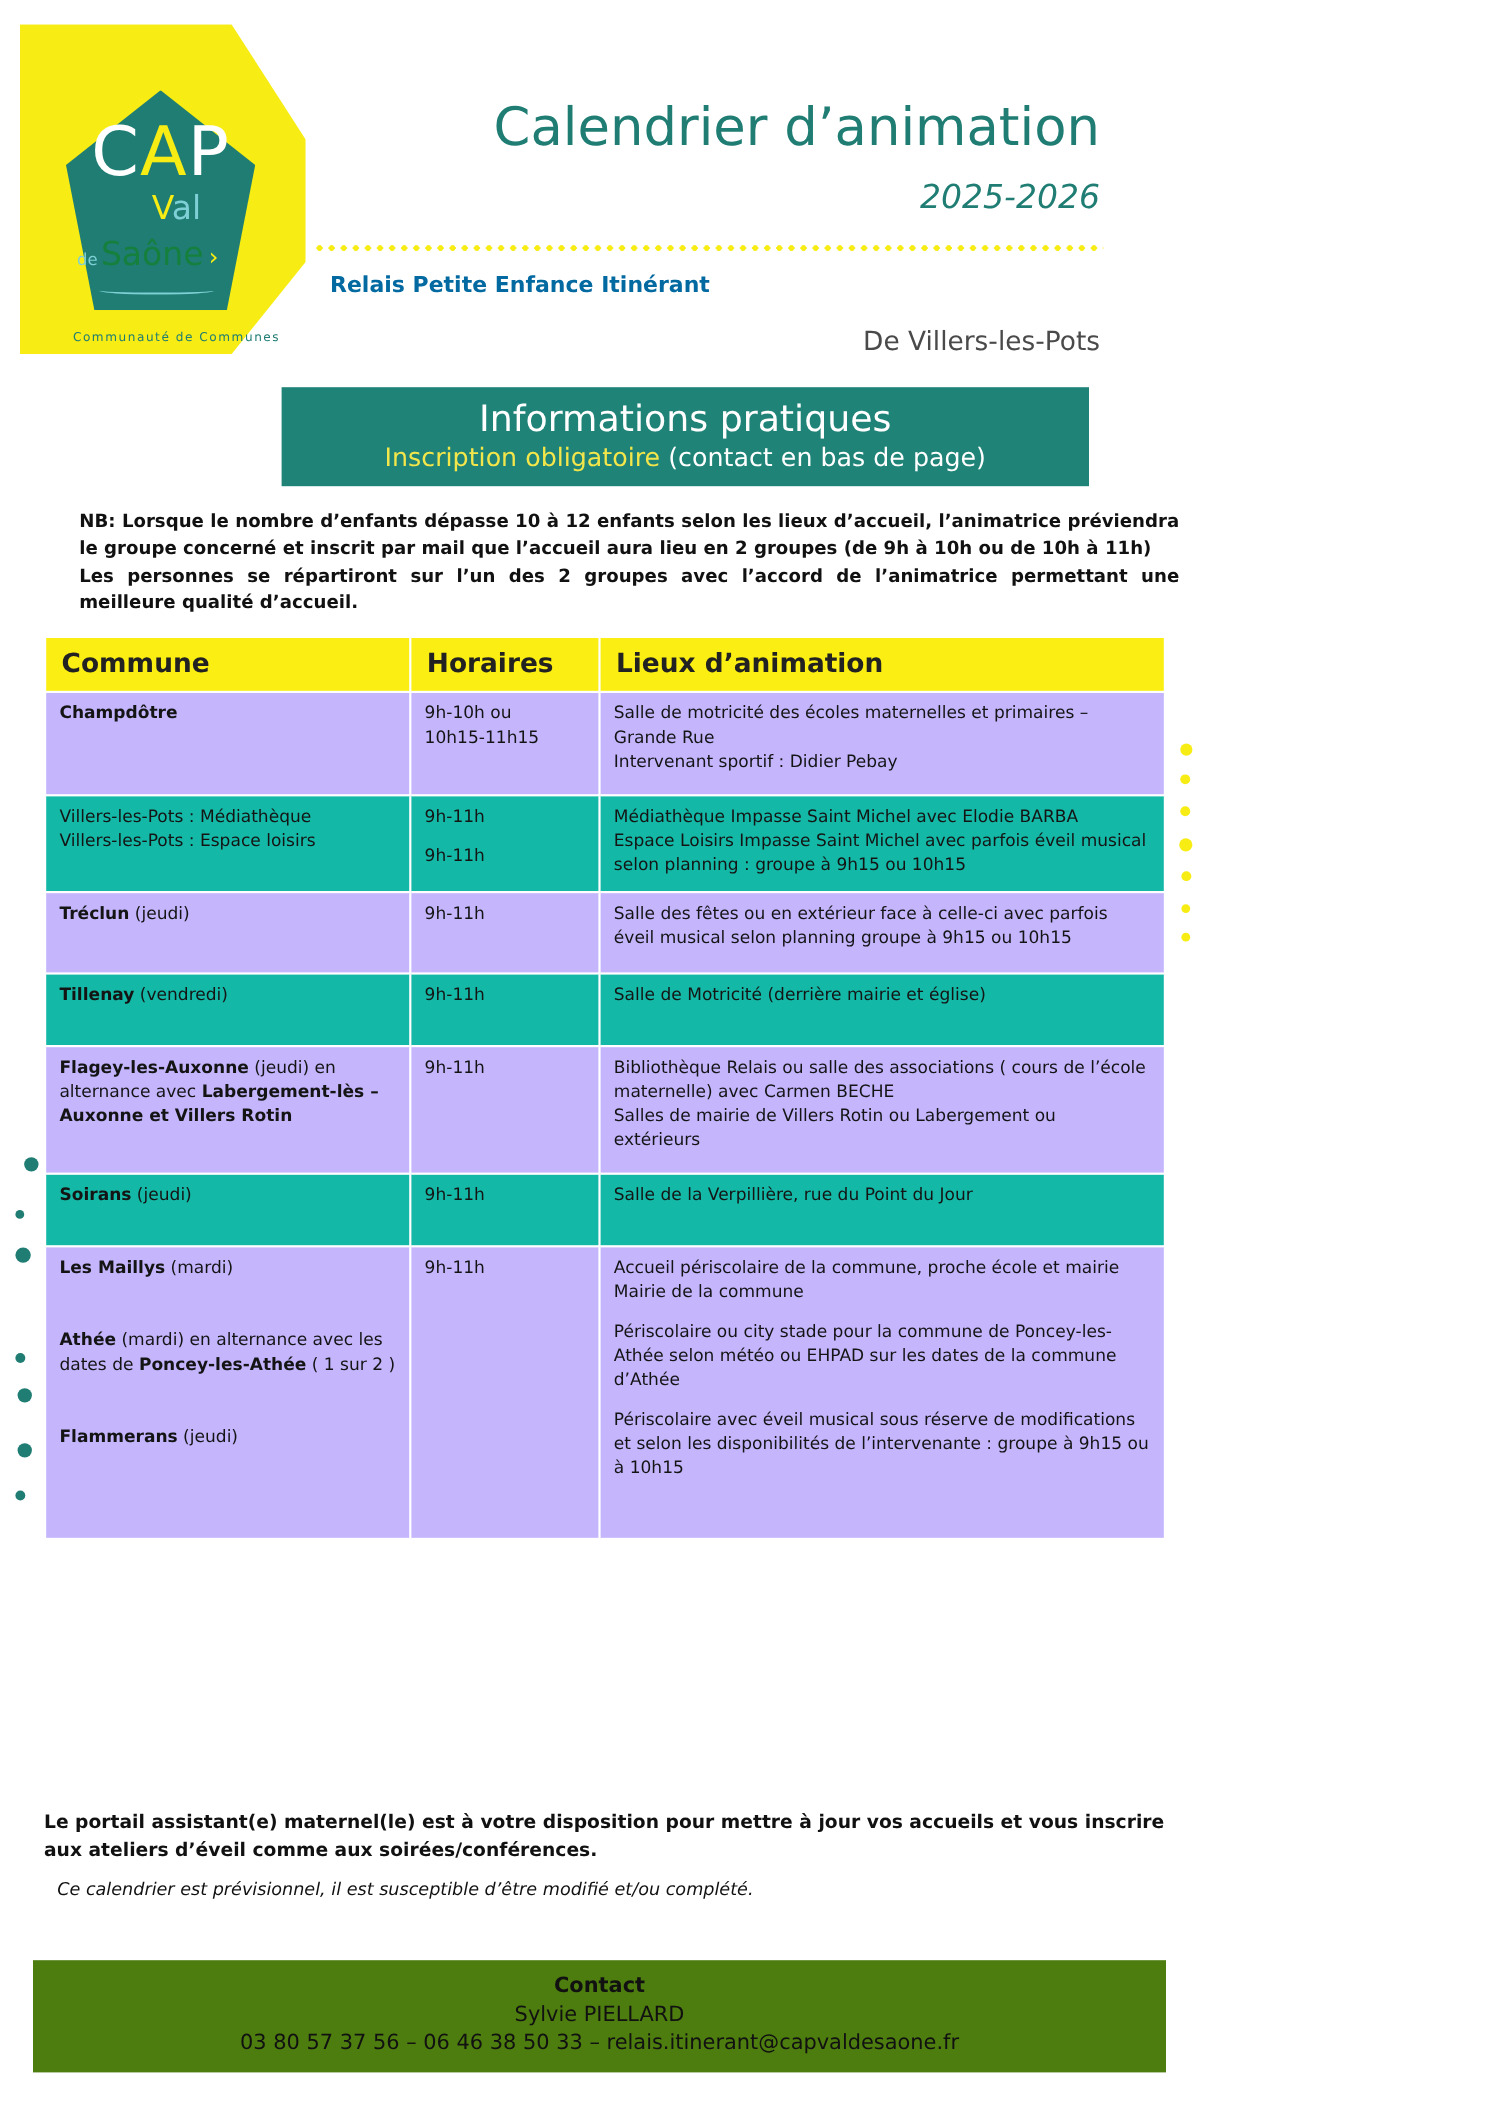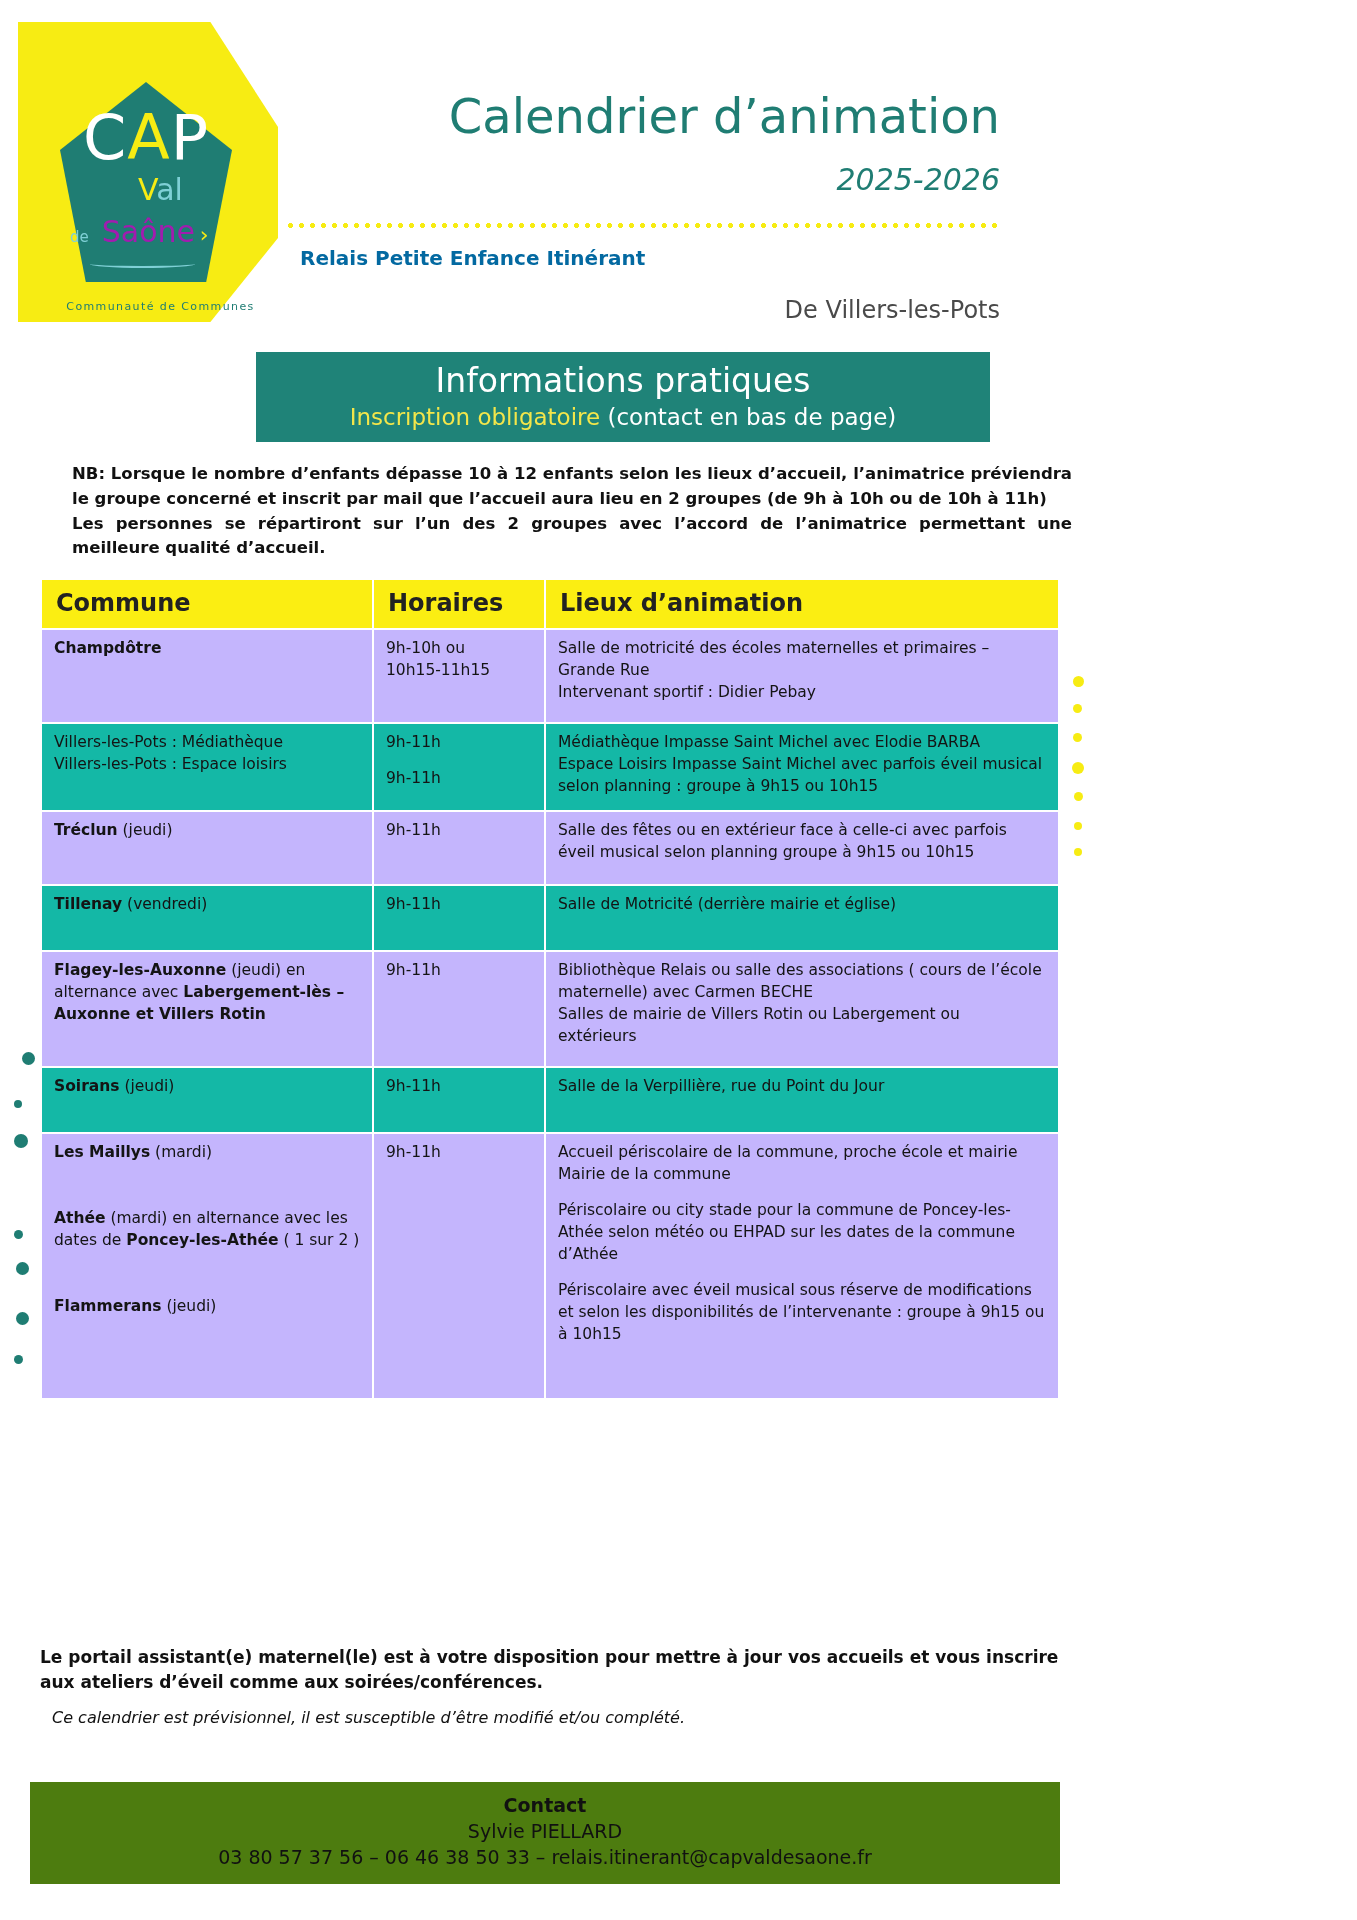--- a/index.html
+++ b/index.html
@@ -66,22 +66,22 @@
   .logo-saone {
     position: absolute;
     left: 52px; top: 192px;
     width: 165px;
     font-family: "DejaVu Sans", sans-serif;
     font-size: 15px;
     color: #7fd0d6;
   }
   .logo-saone .big {
     font-size: 30px;
-    color: #a21caf;
-    margin-left: 13px;
+    color: #15803d;
+    margin-left: 3px;
   }
   .logo-saone .arrow { color: #f7ec13; font-size: 22px; }
   .logo-underline {
     position: absolute;
     left: 72px; top: 238px;
     width: 105px; height: 6px;
     border-bottom: 2px solid #7fd0d6;
     border-radius: 0 0 50% 50%;
   }
   .logo-comm {

